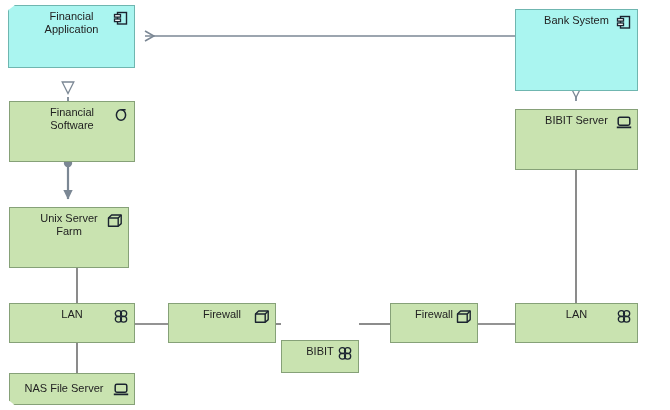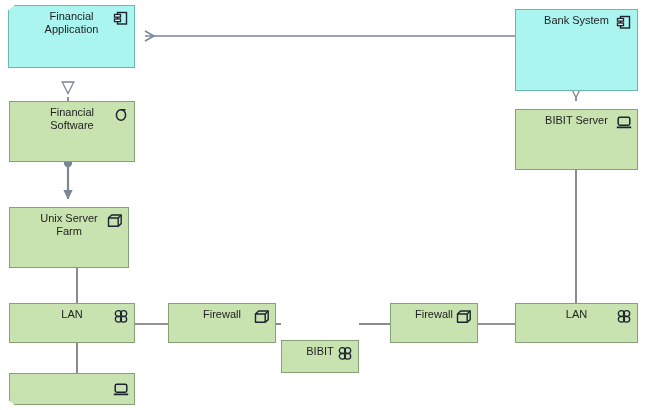--- a/index.html
+++ b/index.html
@@ -237,20 +237,21 @@
       <svg viewBox="0 0 16 15" width="16" height="15">
         <ellipse cx="5.4" cy="4.6" rx="3.1" ry="2.9" fill="none" stroke="#1b2430" stroke-width="1.3"></ellipse>
         <ellipse cx="10.6" cy="4.6" rx="3.1" ry="2.9" fill="none" stroke="#1b2430" stroke-width="1.3"></ellipse>
         <ellipse cx="5.4" cy="10.2" rx="3.1" ry="2.9" fill="none" stroke="#1b2430" stroke-width="1.3"></ellipse>
         <ellipse cx="10.6" cy="10.2" rx="3.1" ry="2.9" fill="none" stroke="#1b2430" stroke-width="1.3"></ellipse>
       </svg>
     </div>
   </div>
 
   <div class="node tech" style="left:9px; top:373px; width:126px; height:32px;">
+    <div class="node-label" style="top:8px; padding:0 22px 0 6px;">NAS File Server</div>
     <div class="node-icon" style="top:8px;">
       <svg viewBox="0 0 16 15" width="16" height="15">
         <rect x="2.2" y="2.2" width="11.6" height="8" rx="1.6" fill="none" stroke="#1b2430" stroke-width="1.5"></rect>
         <path d="M0.8,12.4 L15.2,12.4" stroke="#1b2430" stroke-width="1.6"></path>
       </svg>
     </div>
   </div>
 
 </div>
 

